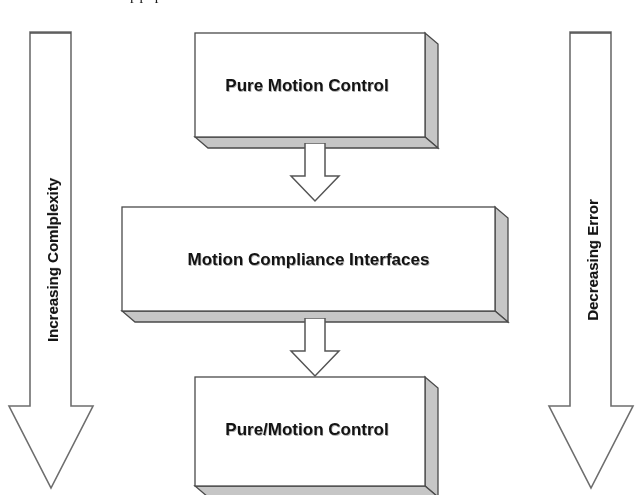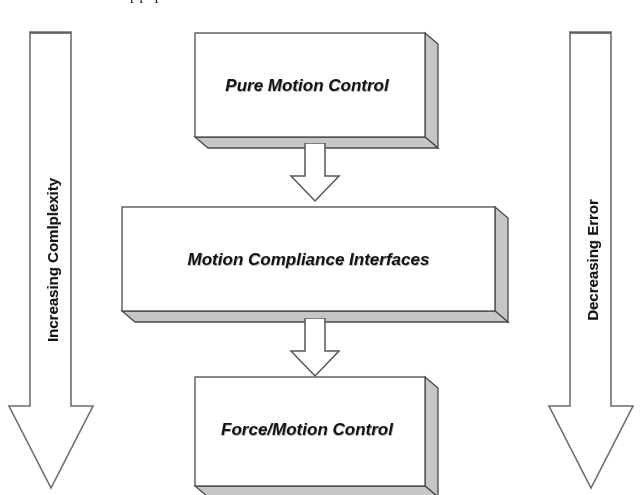--- a/index.html
+++ b/index.html
@@ -59,21 +59,20 @@
     white-space: nowrap;
     letter-spacing: 0px;
     text-shadow: 0.5px 0.5px 0 rgba(0,0,0,0.35);
   }
   #arrow-left  { left: 5px;   top: 29px; }
   #arrow-right { left: 545px; top: 29px; }
 
   
   .box3d {
     position: absolute;
-    font-style: italic;
   }
   .box3d svg {
     position: absolute;
     left: 0;
     top: 0;
     display: block;
   }
   .box3d-label {
     position: absolute;
     left: 0;
@@ -163,16 +162,16 @@
       <polygon points="22,0 42,0 42,33 56,33 32,58 8,33 22,33" fill="#ffffff" stroke="#555555" stroke-width="1.5"></polygon>
     </svg>
   </div>
 
   <div class="box3d" id="box-force-motion">
     <svg width="250" height="125" viewBox="0 0 250 125">
       <polygon points="235,3 248,14 248,123 235,112" fill="#c6c6c6" stroke="#4a4a4a" stroke-width="1.3"></polygon>
       <polygon points="5,112 235,112 248,123 18,123" fill="#c6c6c6" stroke="#4a4a4a" stroke-width="1.3"></polygon>
       <rect x="5" y="3" width="230" height="109" fill="#ffffff" stroke="#4a4a4a" stroke-width="1.3"></rect>
     </svg>
-    <div class="box3d-label">Force/Motion Control</div>
+    <div class="box3d-label">Pure/Motion Control</div>
   </div>
 
 </div>
 
 </body></html>

